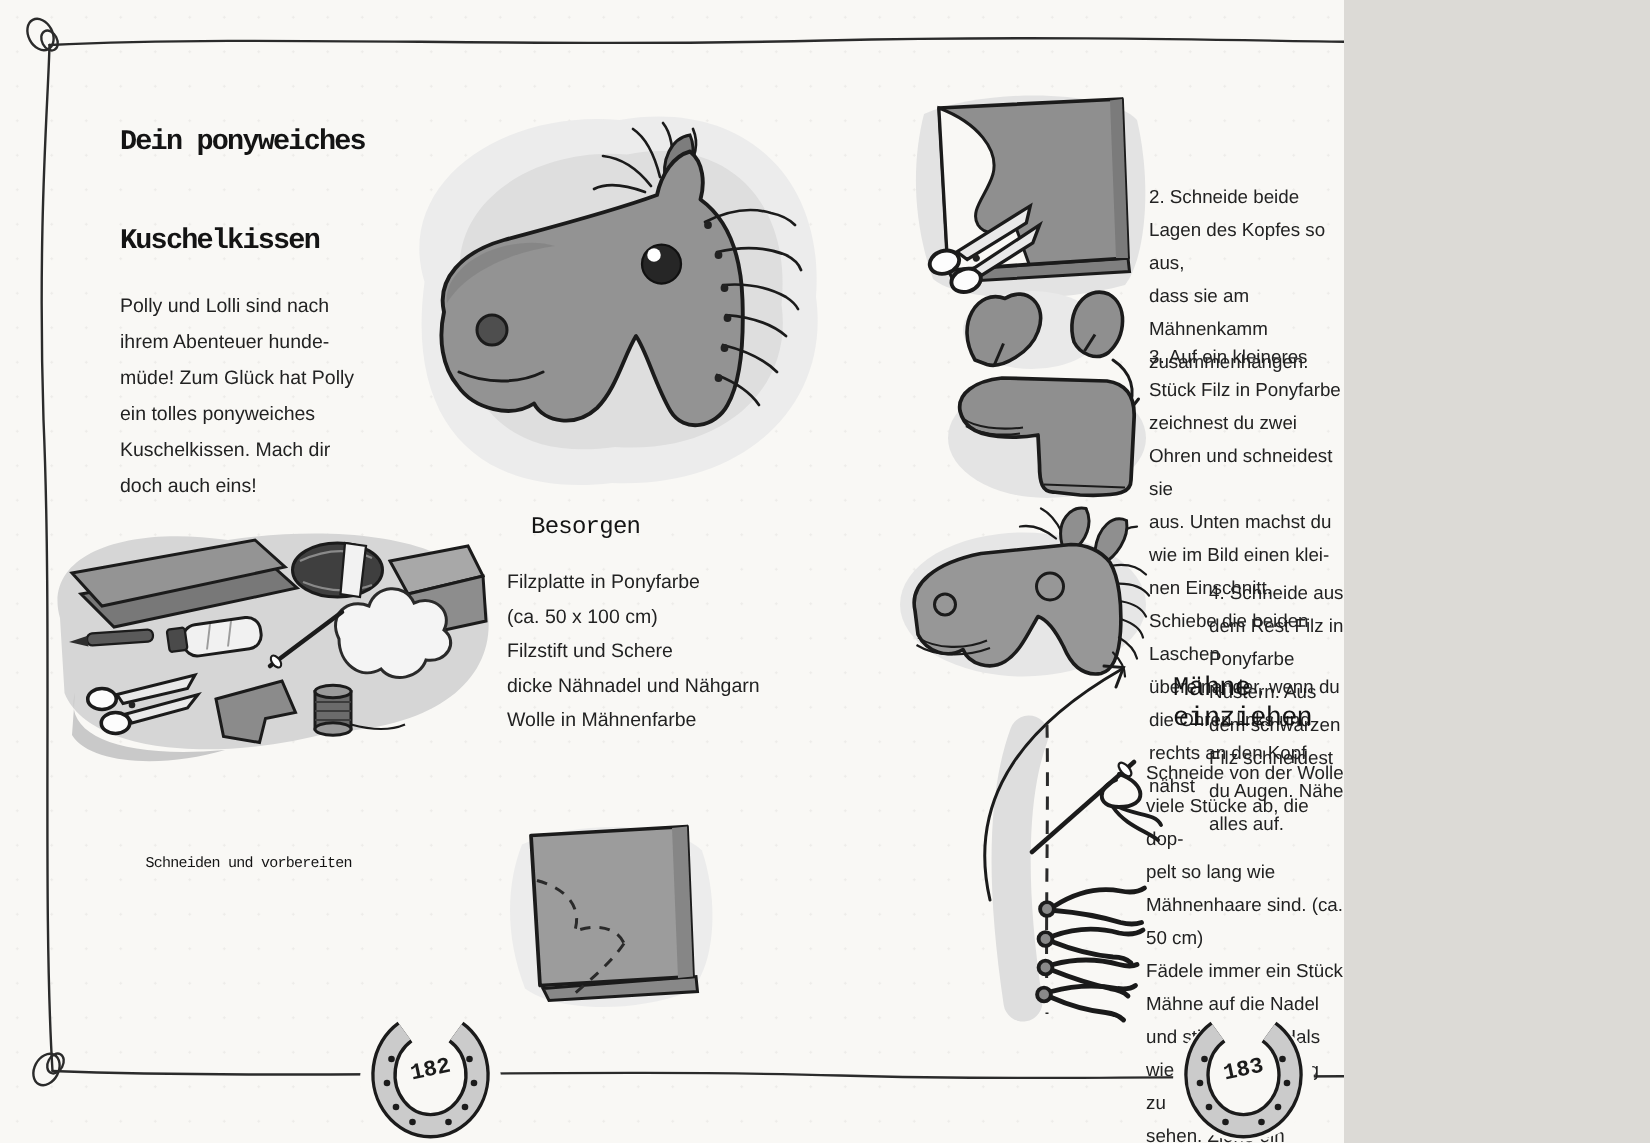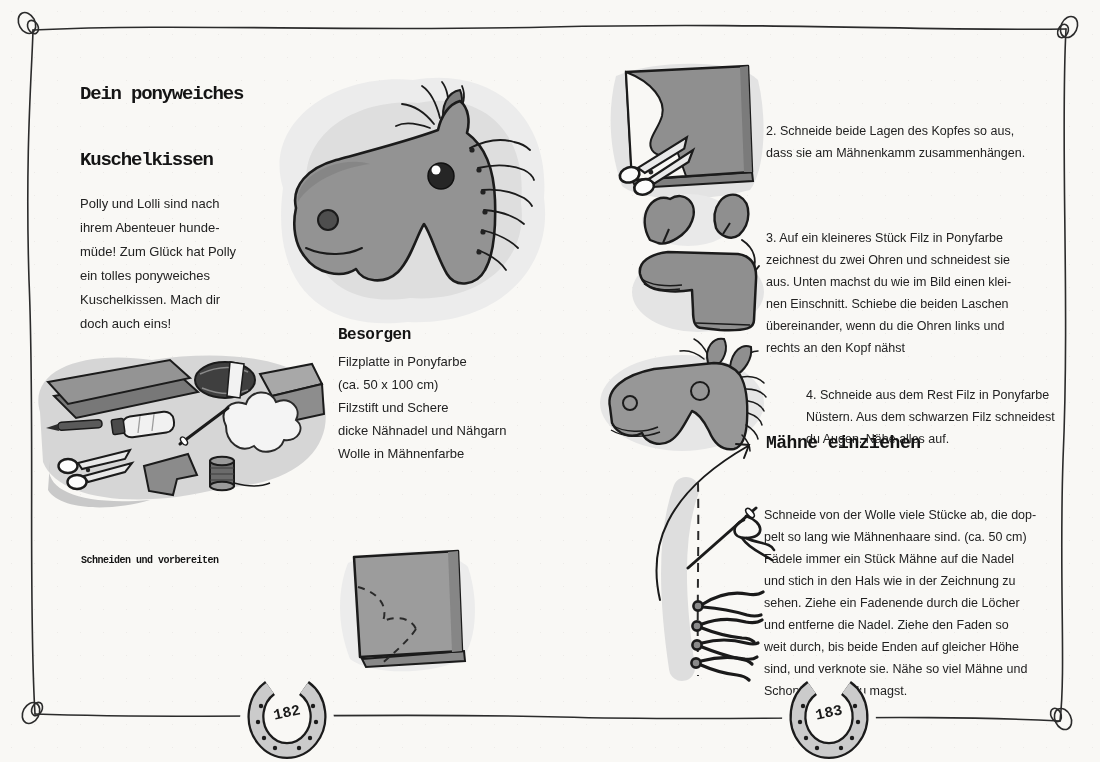--- a/index.html
+++ b/index.html
@@ -1,38 +1,38 @@
 <!DOCTYPE html>
 <html><head>
 <meta charset="utf-8">
 <style>
   html,body { margin:0; padding:0; background:#dcdad6; }
   .spread {
-    position:relative; width:1100px; height:762px; overflow:hidden;
+    position:relative; width:896px; height:762px; overflow:hidden;
     background-color:#f9f8f5;
     background-image: radial-gradient(#edebe8 0.8px, transparent 0.9px);
     background-size: 23px 23px;
     font-family:"Liberation Sans", sans-serif;
     color:#1f1f1f;
   }
   .abs { position:absolute; }
   svg { display:block; }
   .body-text {
     font:13px/24px "Liberation Sans", sans-serif;
     white-space:pre-line; color:#222;margin-top:44px;
   }
   .right-body { font-size:12.5px; line-height:22px; }
   .page-title {
     font-family:"Liberation Mono", monospace; font-weight:bold;
     font-size:19px; line-height:33px; letter-spacing:-1.2px; color:#141414;
     margin:0; white-space:pre-line;
   }
   .section-heading {
-    font-family:"Liberation Mono", monospace; font-weight:bold;
-    font-size:14.5px; letter-spacing:-0.5px; color:#141414; margin:0;
+    font-family:"Liberation Mono", monospace; font-weight:normal;
+    font-size:14.5px; letter-spacing:-0.5px; color:#141414; margin:16px;
   }
   .besorgen-list { list-style:none; margin:6px 0 0 0; padding:0;
     font:13px/23px "Liberation Sans", sans-serif; color:#222; }
   .shoe-num {
     font-family:"Liberation Mono", monospace; font-weight:bold; fill:#1b1b1b;
   }
 </style>
 </head>
 <body>
 

